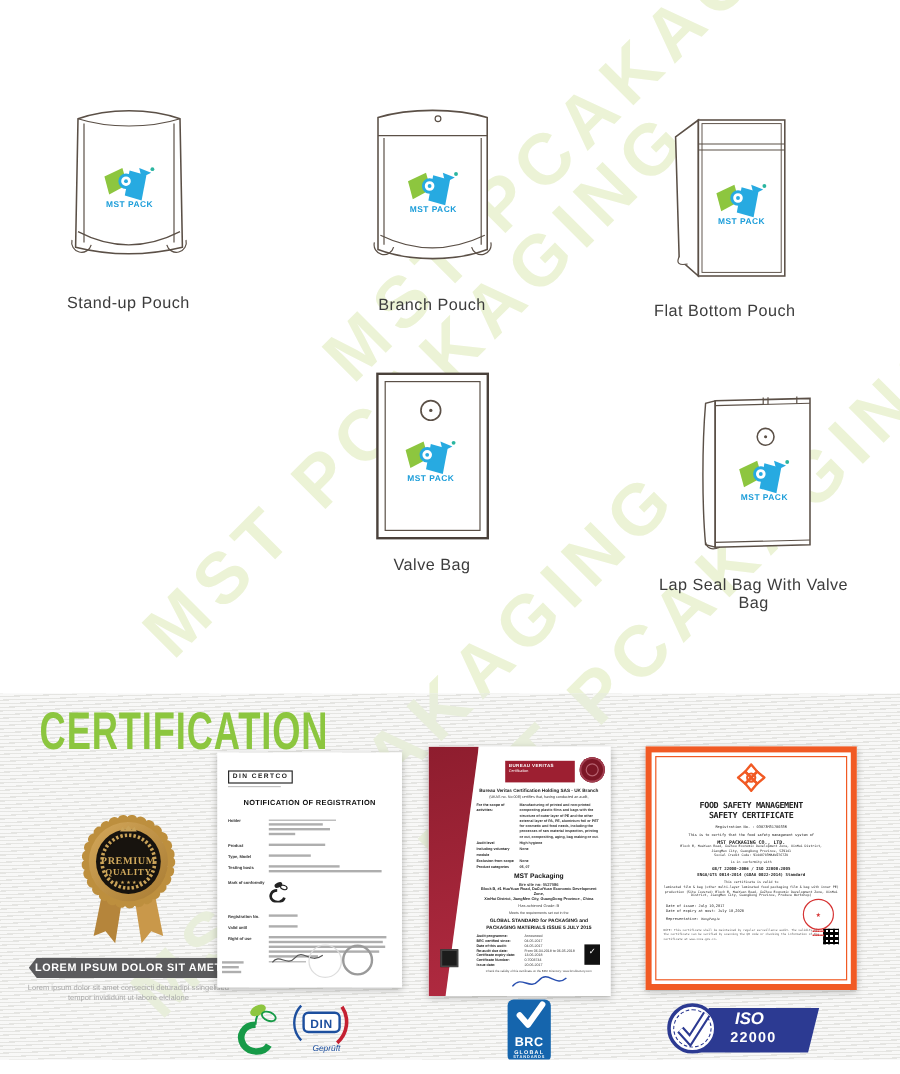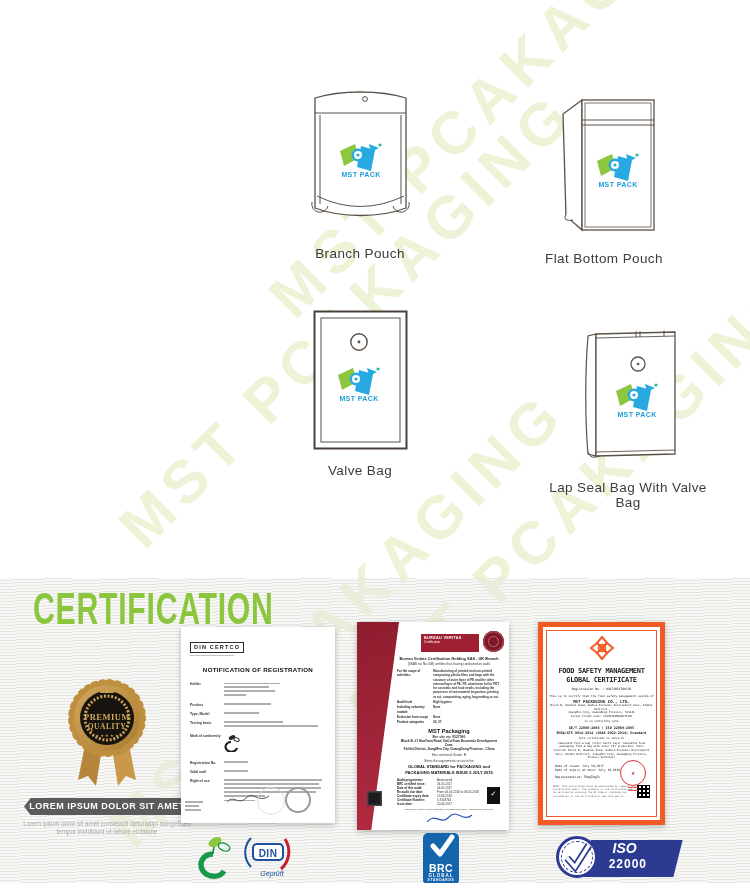--- a/index.html
+++ b/index.html
@@ -66,21 +66,21 @@
   .c2-meets{font-size:3px;margin-top:1.5px;}
   .c2-std{font-size:4.1px;font-weight:bold;color:#111;line-height:5.4px;margin-top:1.5px;}
   .c2drow{display:flex;text-align:left;font-size:3px;line-height:4.1px;}
   .c2dl{width:40px;font-weight:bold;color:#222;flex:none;}
   .c2dv{flex:1;color:#333;}
   .ukas{position:absolute;right:9px;bottom:26px;width:13px;height:17px;background:#111;
       color:#fff;text-align:center;font-size:7px;line-height:13px;}
   .blkstamp{position:absolute;left:10px;bottom:24px;width:15px;height:15px;background:#1c1c1c;
       box-shadow:inset 0 0 0 1.5px #444;}
   
-  .c3{left:538px;top:44px;width:127px;height:203px;border:5px solid #f15a24;box-sizing:border-box;}
+  .c3{left:538px;top:44px;width:176px;height:203px;border:5px solid #f15a24;box-sizing:border-box;}
   .c3 .inner{position:relative;border:1px solid #f15a24;margin:3px;height:185px;
       font-family:"DejaVu Sans Mono",monospace;text-align:center;color:#222;overflow:hidden;}
   .c3-title{font-size:7px;font-weight:bold;line-height:8.5px;letter-spacing:-.3px;margin-top:3px;}
   .c3-reg{font-size:3px;margin-top:3px;}
   .c3-cert{font-size:2.9px;margin-top:3px;}
   .c3-co{font-size:4.1px;font-weight:bold;margin-top:1px;}
   .c3-sm{font-size:2.7px;line-height:3.6px;}
   .c3-std{font-size:3.4px;font-weight:bold;line-height:4.6px;margin-top:2px;}
   .c3-scope{font-size:2.7px;line-height:3.6px;margin:1px 6px 0;}
   .c3-dates{position:relative;text-align:left;margin:4px 0 0 8px;font-size:3px;line-height:4.4px;}
@@ -125,20 +125,32 @@
       </g>
     </defs>
   </svg>
 
   <div class="wm" style="left:190px;top:55px;">MST PCAKAGING</div>
   <div class="wm" style="left:40px;top:285px;">MST PCAKAGING</div>
   <div class="wm" style="left:270px;top:465px;">MST PCAKAGING</div>
   <div class="wm" style="left:30px;top:585px;">MST PCAKAGING</div>
 
 
+  <div class="bag-item" style="left:19px;top:86px;">
+    <svg width="105" height="146" viewBox="0 0 105 146">
+      <path d="M10 13 C35 4,70 4,95 13 L97 120 Q52 131 8 120 Z" fill="#fff" stroke="#5b5047" stroke-width="1.3"></path>
+      <path d="M10 13 C35 21,70 21,95 13" fill="none" stroke="#5b5047" stroke-width="1"></path>
+      <path d="M15 17 L15 116 M90 17 L90 116" fill="none" stroke="#5b5047" stroke-width="1"></path>
+      <path d="M10 107 Q52 129 95 107" fill="none" stroke="#5b5047" stroke-width="1"></path>
+      <path d="M5 114 a8 8 0 0 0 16 4" fill="none" stroke="#5b5047" stroke-width="1"></path>
+      <path d="M84 118 a8 8 0 0 0 16 -4" fill="none" stroke="#5b5047" stroke-width="1"></path>
+      <use href="#mst-logo" transform="translate(30,52)"></use>
+    </svg>
+    <div class="bag-label">Stand-up Pouch</div>
+  </div>
 
   <div class="bag-item" style="left:272px;top:86px;">
     <svg width="105" height="147" viewBox="0 0 105 147">
       <path d="M7 12 C33 4,72 4,98 12 L98 122 C72 132,33 132,7 122 Z" fill="#fff" stroke="#5b5047" stroke-width="1.3"></path>
       <circle cx="57" cy="13" r="2.4" fill="none" stroke="#5b5047" stroke-width="1"></circle>
       <path d="M7 27 L98 27" fill="none" stroke="#5b5047" stroke-width="1"></path>
       <path d="M12 29 L12 118 M93 29 L93 118" fill="none" stroke="#5b5047" stroke-width="1"></path>
       <path d="M9 110 Q52 131 96 110" fill="none" stroke="#5b5047" stroke-width="1"></path>
       <path d="M4 116 a8 8 0 0 0 16 4" fill="none" stroke="#5b5047" stroke-width="1"></path>
       <path d="M85 120 a8 8 0 0 0 16 -4" fill="none" stroke="#5b5047" stroke-width="1"></path>
@@ -386,21 +398,21 @@
             <path d="M12 1 L17 7 L12 12 L7 7 Z"></path>
             <path d="M23 12 L17 17 L12 12 L17 7 Z"></path>
             <path d="M12 23 L7 17 L12 12 L17 17 Z"></path>
             <path d="M1 12 L7 7 L12 12 L7 17 Z"></path>
           </g>
           <circle cx="12" cy="12" r="3.4" fill="none" stroke="#f15a24" stroke-width="1.8"></circle>
           <circle cx="12" cy="12" r="1" fill="#f15a24"></circle>
         </svg>
         <div class="c3-title">
           <div>FOOD SAFETY MANAGEMENT</div>
-          <div>GLOBAL CERTIFICATE</div>
+          <div>SAFETY CERTIFICATE</div>
         </div>
         <div class="c3-reg">Registration No. : 03073M3170033R</div>
         <div class="c3-cert">This is to certify that the food safety management system of</div>
         <div class="c3-co">MST PACKAGING CO., LTD.</div>
         <div class="c3-sm">Block B, HuaYuan Road, GuZhou Economic Development Zone, XinHui District,</div>
         <div class="c3-sm">JiangMen City, GuangDong Province, 529141</div>
         <div class="c3-sm">Social Credit Code: 91440703MA4W27672U</div>
         <div class="c3-sm" style="margin-top:2px">is in conformity with</div>
         <div class="c3-std">
           <div>GB/T 22000-2006 / ISO 22000:2005</div>

